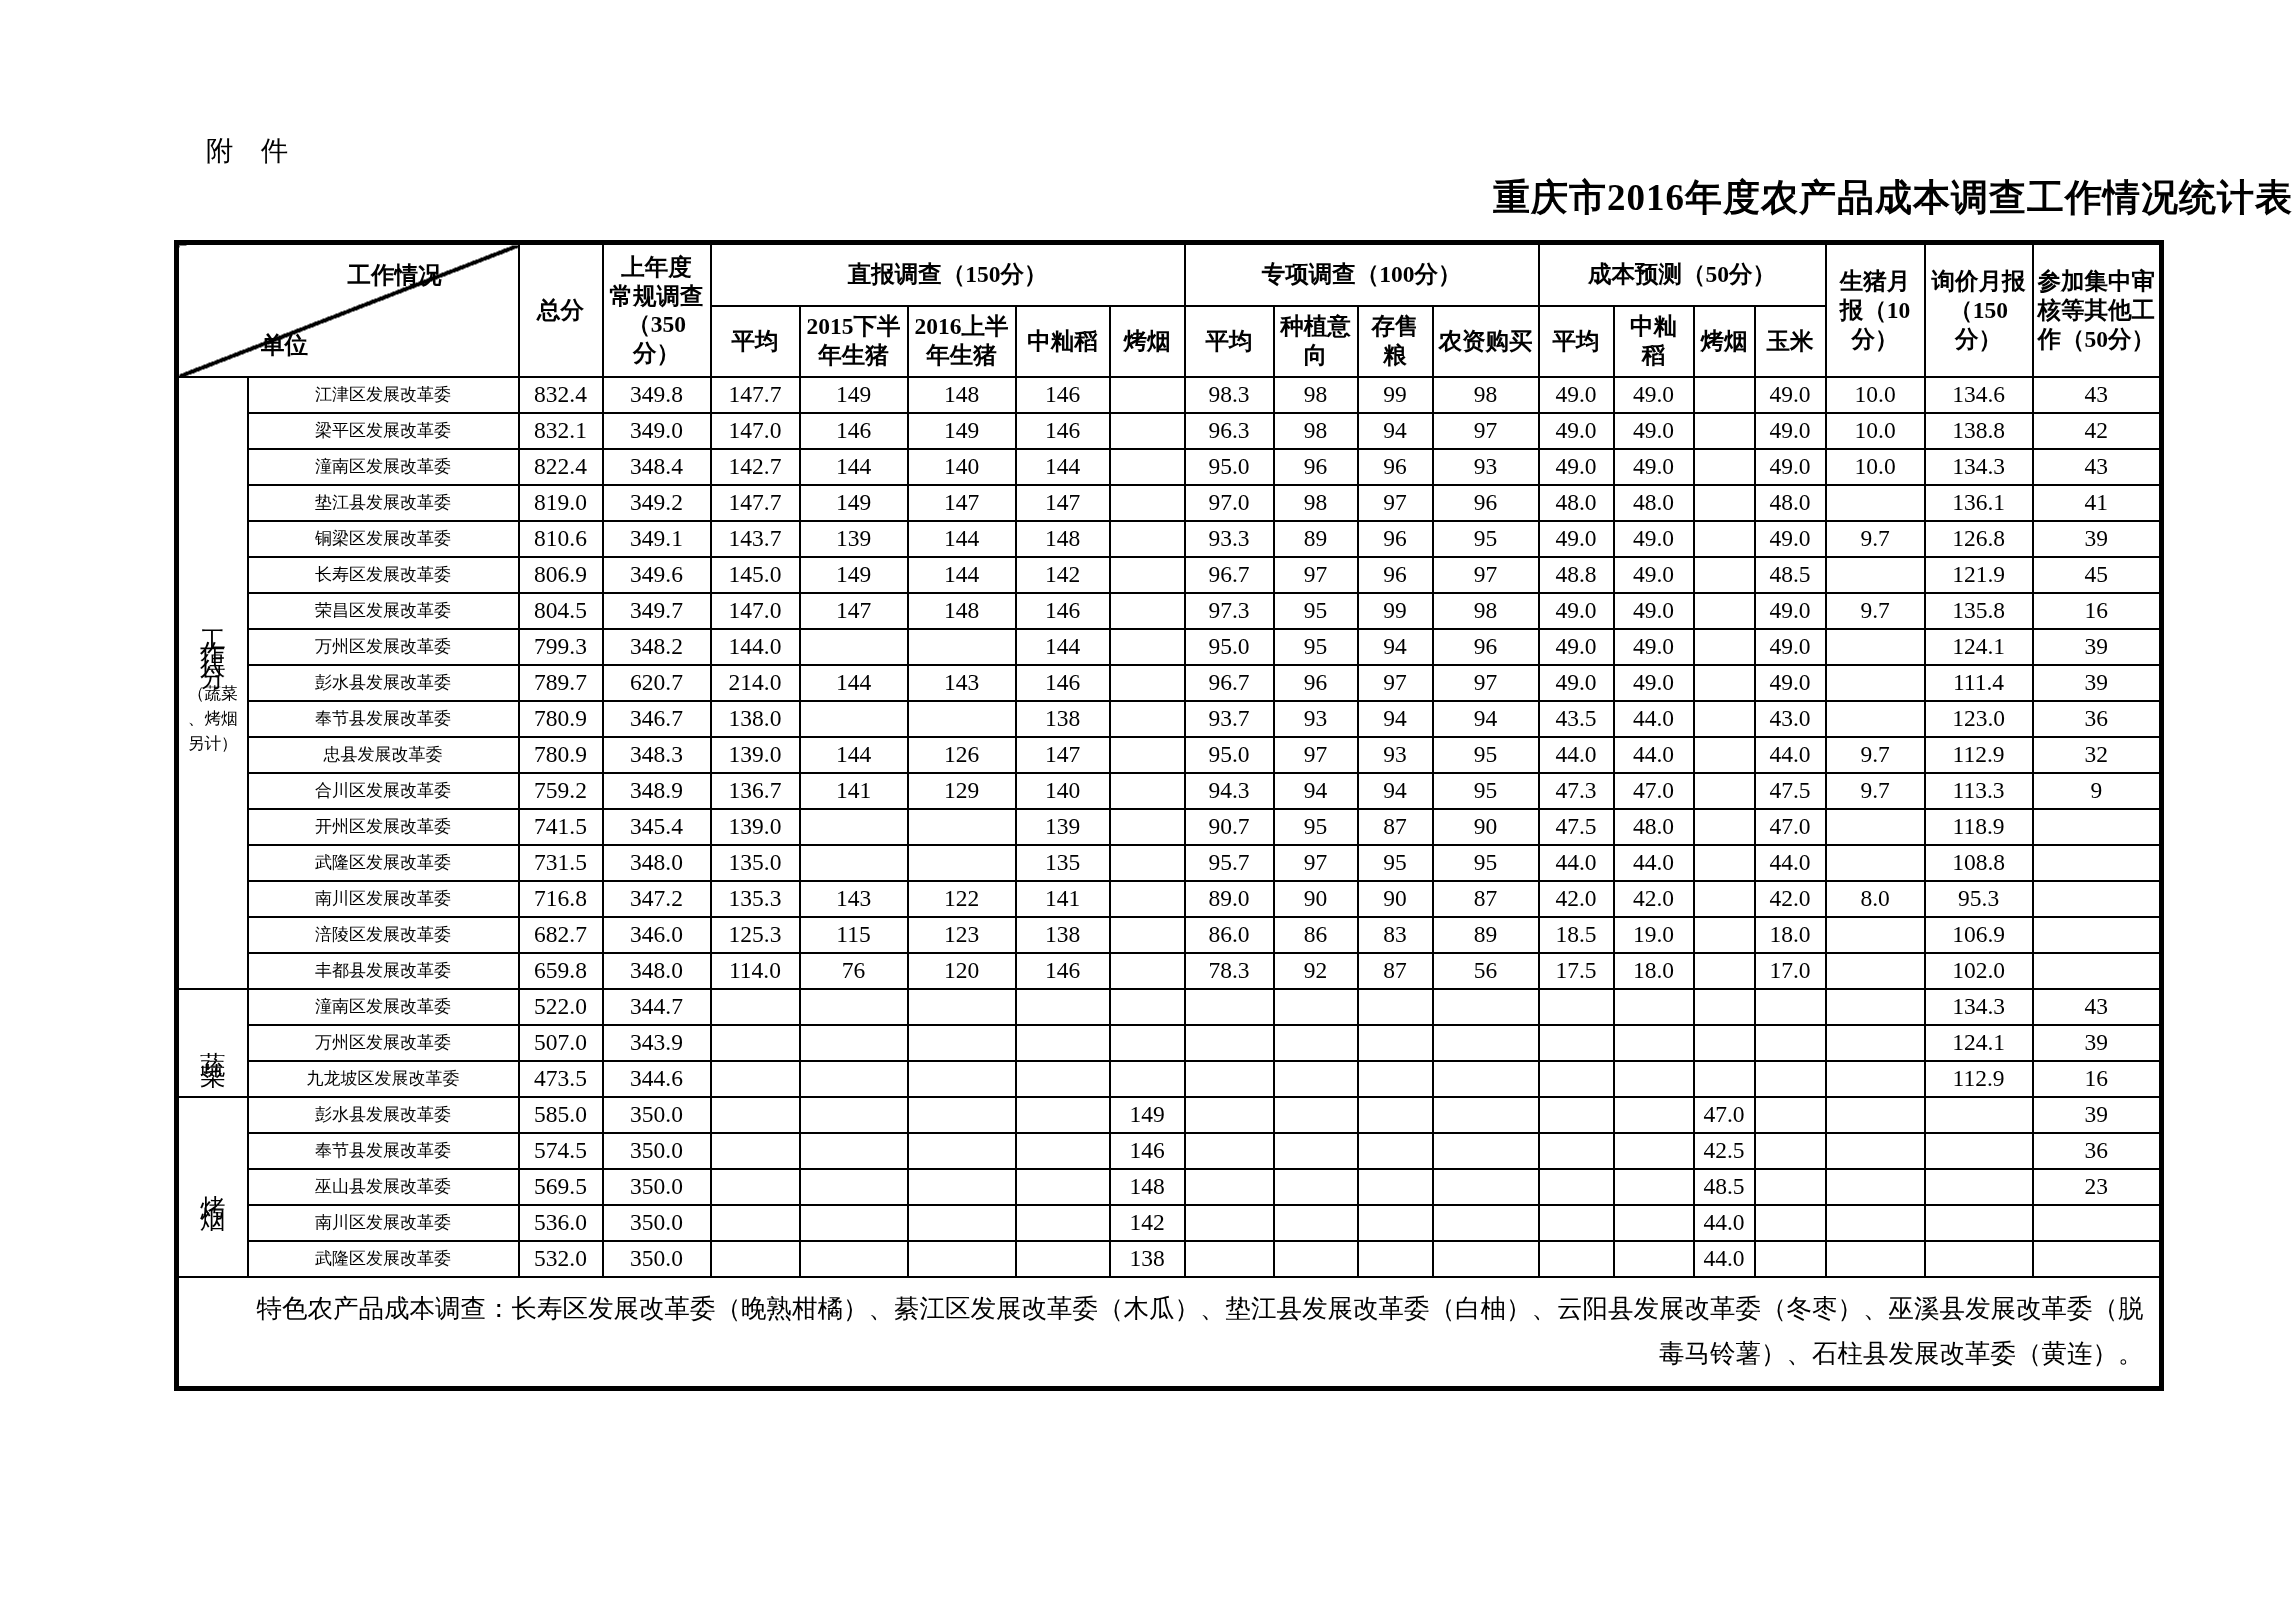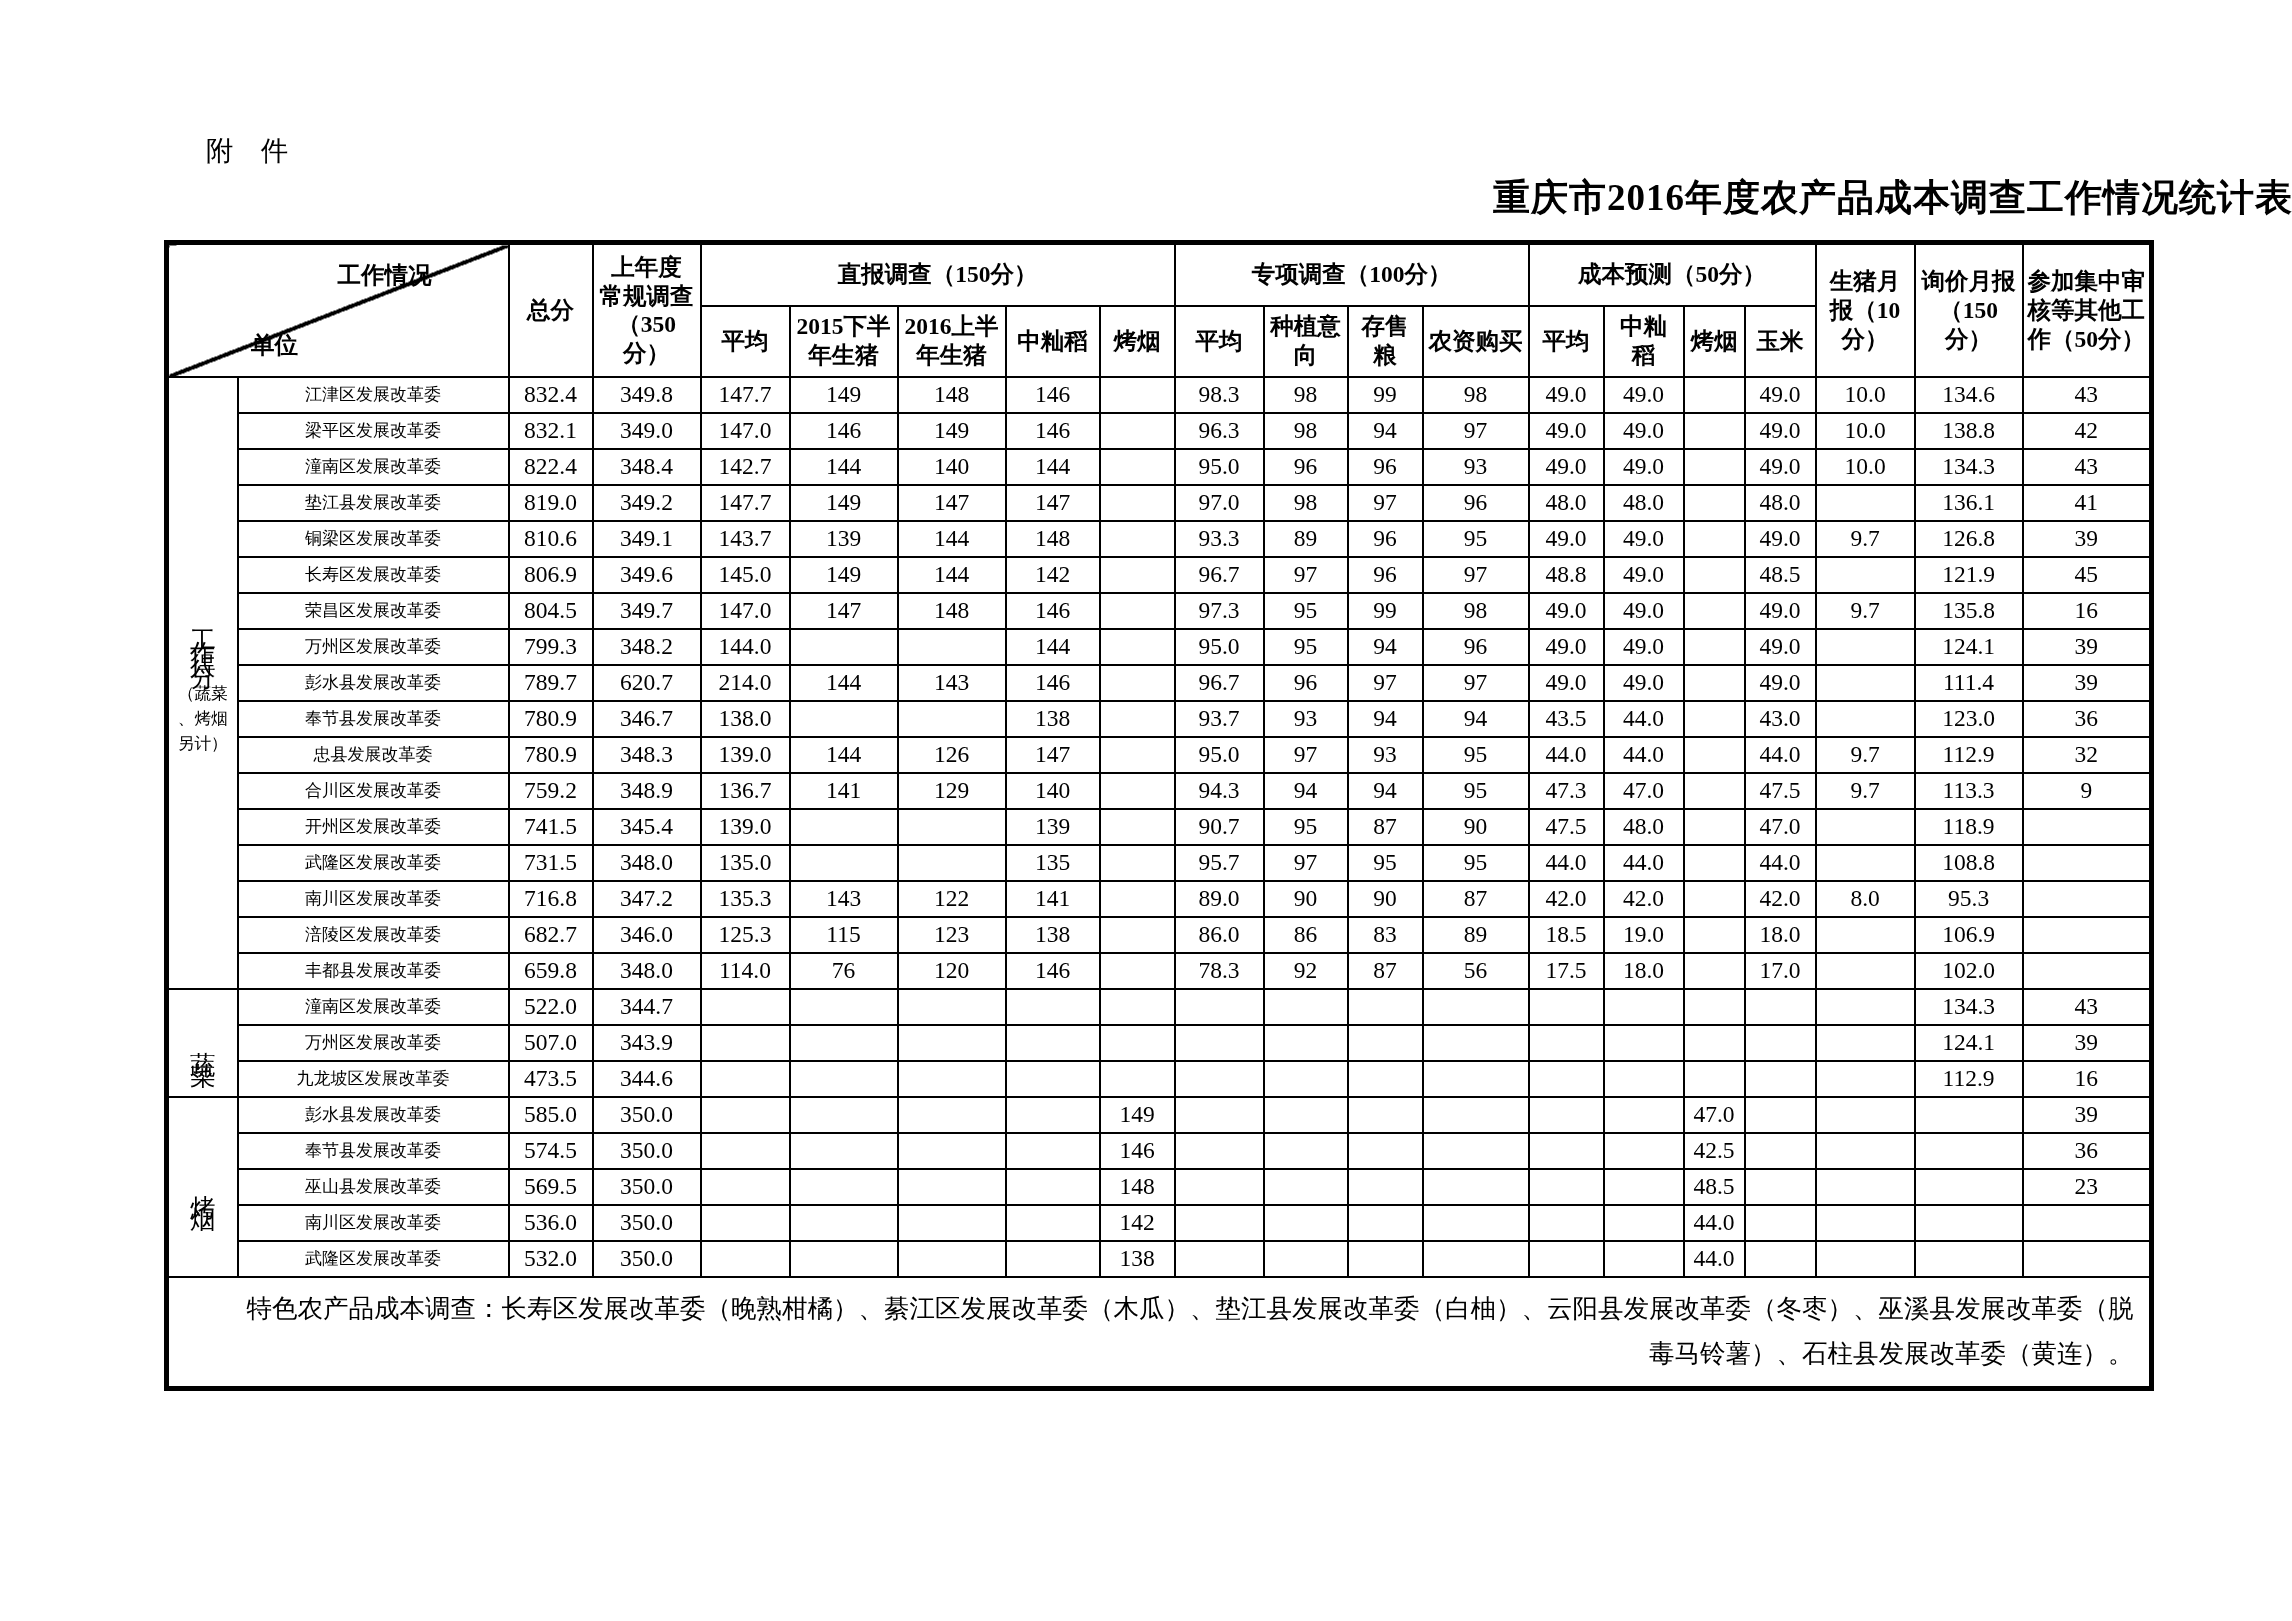--- a/index.html
+++ b/index.html
@@ -14,21 +14,21 @@
     position: absolute; left: 173px; top: 133px;
     font-size: 27.4px;
     margin-left: 33px;
   }
   .title {
     position: absolute; left: 0; right: 0; top: 173px;
     margin: 0; text-align: right;
     font-size: 37px; font-weight: bold; letter-spacing: 1px;
   }
   table.stats {
-    position: absolute; left: 164px; top: 240px;
+    position: absolute; left: 174px; top: 240px;
     width: 1612px;
     border-collapse: collapse; table-layout: fixed;
     border: 5.9px solid #000;
   }
   .stats th, .stats td {
     border: 2.9px solid #000;
     text-align: center; vertical-align: middle;
     padding: 0 3.9px; overflow: hidden;
   }
   .stats thead th { font-weight: bold; font-size: 23.5px; line-height: 1.22; }

